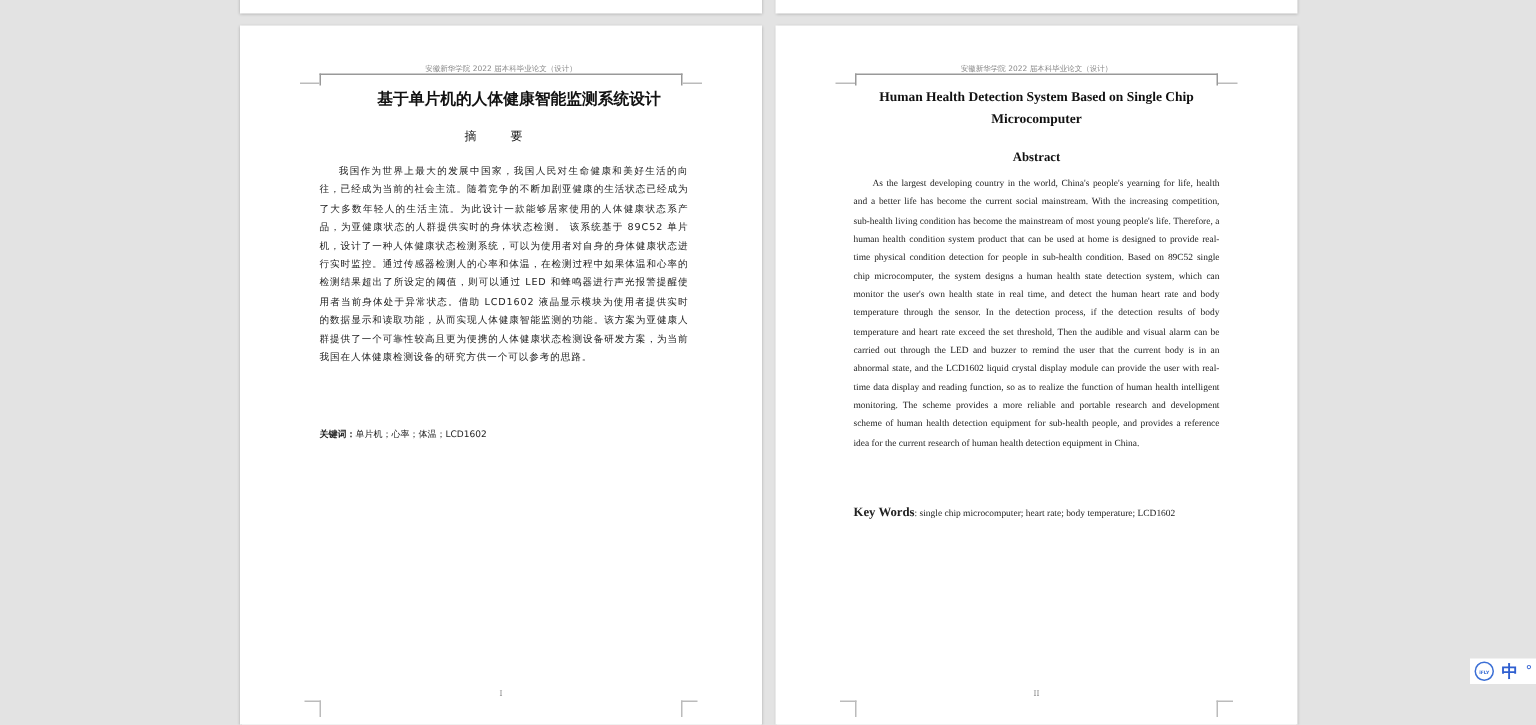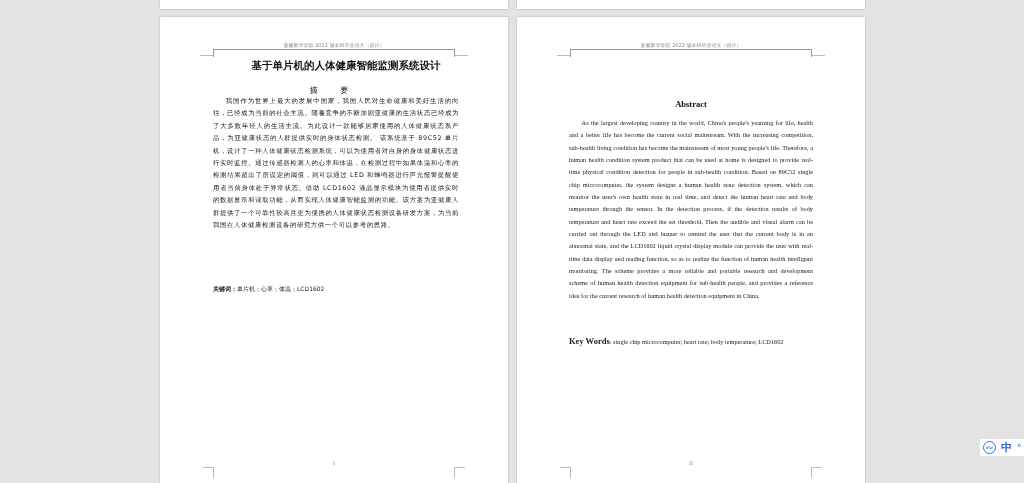--- a/index.html
+++ b/index.html
@@ -41,21 +41,21 @@
   .cn-title {
     position:absolute; top:42px; left:0; right:0; text-align:center;
     font-family:"DejaVu Sans", sans-serif; font-weight:bold; font-size:10.5px; color:#111;padding-left:24px;
   }
   .cn-abs-h {
     position:absolute; top:68px; left:0; right:0; text-align:center;
     font-family:"DejaVu Sans", sans-serif; font-weight:normal; font-size:8px; color:#111;
     letter-spacing:10px;
   }
   .cn-body {
-    position:absolute; top:78px; left:53px; width:246px;
+    position:absolute; top:91px; left:53px; width:246px;
     font-family:"DejaVu Sans", sans-serif; font-size:6.4px; line-height:12.4px; color:#222;
     text-align:justify; text-indent:2em; letter-spacing:0.6px;
   }
   .cn-kw {
     position:absolute; top:268px; left:53px; width:246px;
     font-family:"DejaVu Sans", sans-serif; font-size:6px; color:#222;
   }
   .cn-kw b { font-weight:bold; }
   .en-title {
     position:absolute; top:40px; left:40px; right:40px; text-align:center;
@@ -105,20 +105,21 @@
   <div class="page-num">I</div>
   <div class="corner-bl"></div>
   <div class="corner-br"></div>
 </div>
 
 <div class="page main p-right">
   <div class="running-head">安徽新华学院 2022 届本科毕业论文（设计）</div>
   <div class="head-rule"></div>
   <div class="head-rule-ext-l"></div>
   <div class="head-rule-ext-r"></div>
+  <div class="en-title">Human Health Detection System Based on Single Chip Microcomputer</div>
   <div class="en-abs-h">Abstract</div>
   <div class="en-body">As the largest developing country in the world, China's people's yearning for life, health and a better life has become the current social mainstream. With the increasing competition, sub-health living condition has become the mainstream of most young people's life. Therefore, a human health condition system product that can be used at home is designed to provide real-time physical condition detection for people in sub-health condition. Based on 89C52 single chip microcomputer, the system designs a human health state detection system, which can monitor the user's own health state in real time, and detect the human heart rate and body temperature through the sensor. In the detection process, if the detection results of body temperature and heart rate exceed the set threshold, Then the audible and visual alarm can be carried out through the LED and buzzer to remind the user that the current body is in an abnormal state, and the LCD1602 liquid crystal display module can provide the user with real-time data display and reading function, so as to realize the function of human health intelligent monitoring. The scheme provides a more reliable and portable research and development scheme of human health detection equipment for sub-health people, and provides a reference idea for the current research of human health detection equipment in China.</div>
   <div class="en-kw"><b>Key Words</b><span>: single chip microcomputer; heart rate; body temperature; LCD1602</span></div>
   <div class="page-num">II</div>
   <div class="corner-bl"></div>
   <div class="corner-br"></div>
 </div>
 
 <div class="ime">
   <div class="ime-logo">iFLY</div>

